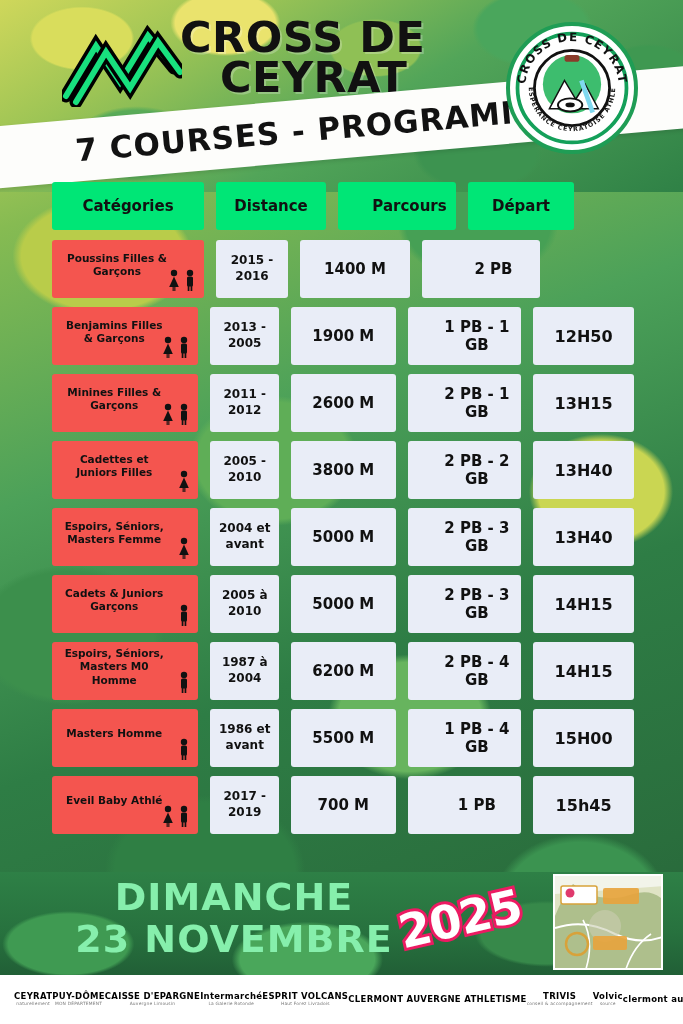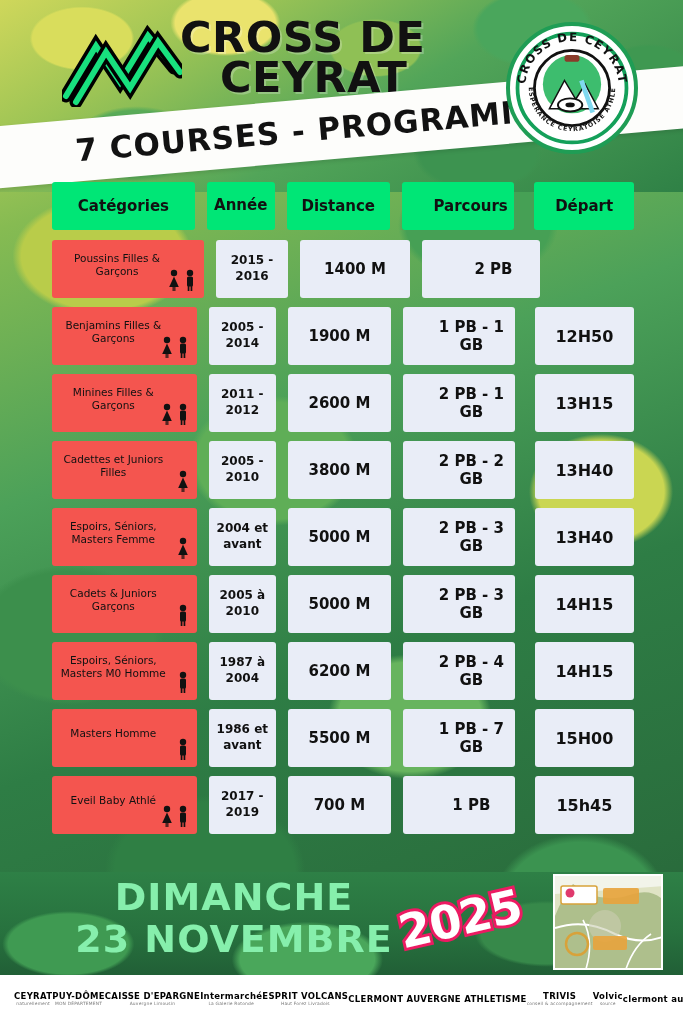--- a/index.html
+++ b/index.html
@@ -59,24 +59,24 @@
 
   
   .table{position:absolute;left:52px;top:182px;width:582px;}
   .trow{display:flex;align-items:stretch;margin-bottom:9px;height:58px;}
   .thead{height:48px;margin-bottom:10px;}
   .cell{border-radius:3px;display:flex;align-items:center;justify-content:center;
     text-align:center;box-sizing:border-box;}
   .c-cat{width:152px;margin-right:12px;}
   .c-year{width:72px;margin-right:12px;}
   .c-dist{width:110px;margin-right:12px;}
-  .c-parc{width:118px;margin-right:20px;padding-left:25px;}
+  .c-parc{width:118px;margin-right:12px;padding-left:25px;}
   .c-dep{width:106px;}
   .thead .cell{background:#00e676;color:#111;font-weight:800;font-size:15px;}
-  .trow:not(.thead) .c-cat{background:#f4554f;color:#111;font-weight:400;font-size:10.5px;
+  .trow:not(.thead) .c-cat{background:#f4554f;color:#111;font-weight:700;font-size:10.5px;
     position:relative;padding:0 30px 8px 8px;line-height:1.25;}
   .trow:not(.thead) .c-year,
   .trow:not(.thead) .c-dist,
   .trow:not(.thead) .c-parc,
   .trow:not(.thead) .c-dep{background:#e9edf7;color:#111;font-weight:800;}
   .c-year{font-size:12px;line-height:1.3;}
   .c-dist,.c-parc{font-size:15px;}
   .c-dep{font-size:16px;}
   .gender{position:absolute;right:7px;bottom:6px;display:flex;gap:2px;align-items:flex-end;}
 
@@ -155,21 +155,20 @@
         <text font-family="DejaVu Sans, sans-serif" font-size="6.6" font-weight="700" fill="#111" letter-spacing="1.1">
           <textPath href="#arcBot" startOffset="50%" text-anchor="middle">ESPERANCE CEYRATOISE ATHLE</textPath>
         </text>
       </svg>
     </div>
   </div>
 
   <div class="table">
     <div class="trow thead">
       <div class="cell c-cat">Catégories</div>
-      <div class="cell c-year">Année</div>
       <div class="cell c-dist">Distance</div>
       <div class="cell c-parc">Parcours</div>
       <div class="cell c-dep">Départ</div>
     </div>
     <div id="rows">
         <div class="trow">
           <div class="cell c-cat">
             <span>Poussins Filles &amp; Garçons</span>
             <span class="gender">
               <svg width="14" height="23" viewBox="0 0 14 23">
@@ -201,21 +200,21 @@
                 <rect x="7.3" y="17" width="1.1" height="5" fill="#111"></rect>
               </svg>
               <svg width="14" height="23" viewBox="0 0 14 23">
                 <circle cx="7" cy="4" r="3.2" fill="#111"></circle>
                 <rect x="4" y="7.5" width="6" height="10" rx="1.6" fill="#111"></rect>
                 <rect x="4.7" y="16" width="1.7" height="6" fill="#111"></rect>
                 <rect x="7.6" y="16" width="1.7" height="6" fill="#111"></rect>
               </svg>
             </span>
           </div>
-          <div class="cell c-year">2005 - 2014</div>
+          <div class="cell c-year">2013 - 2005</div>
           <div class="cell c-dist">1900 M</div>
           <div class="cell c-parc">1 PB - 1 GB</div>
           <div class="cell c-dep">12H50</div>
         </div>
         <div class="trow">
           <div class="cell c-cat">
             <span>Minines Filles &amp; Garçons</span>
             <span class="gender">
               <svg width="14" height="23" viewBox="0 0 14 23">
                 <circle cx="7" cy="4" r="3.2" fill="#111"></circle>
@@ -311,21 +310,21 @@
               <svg width="14" height="23" viewBox="0 0 14 23">
                 <circle cx="7" cy="4" r="3.2" fill="#111"></circle>
                 <rect x="4" y="7.5" width="6" height="10" rx="1.6" fill="#111"></rect>
                 <rect x="4.7" y="16" width="1.7" height="6" fill="#111"></rect>
                 <rect x="7.6" y="16" width="1.7" height="6" fill="#111"></rect>
               </svg>
             </span>
           </div>
           <div class="cell c-year">1986 et avant</div>
           <div class="cell c-dist">5500 M</div>
-          <div class="cell c-parc">1 PB - 7 GB</div>
+          <div class="cell c-parc">1 PB - 4 GB</div>
           <div class="cell c-dep">15H00</div>
         </div>
         <div class="trow">
           <div class="cell c-cat">
             <span>Eveil Baby Athlé</span>
             <span class="gender">
               <svg width="14" height="23" viewBox="0 0 14 23">
                 <circle cx="7" cy="4" r="3.2" fill="#111"></circle>
                 <path d="M7 7.5 L2.2 18 h9.6 Z" fill="#111"></path>
                 <rect x="5.6" y="17" width="1.1" height="5" fill="#111"></rect>

